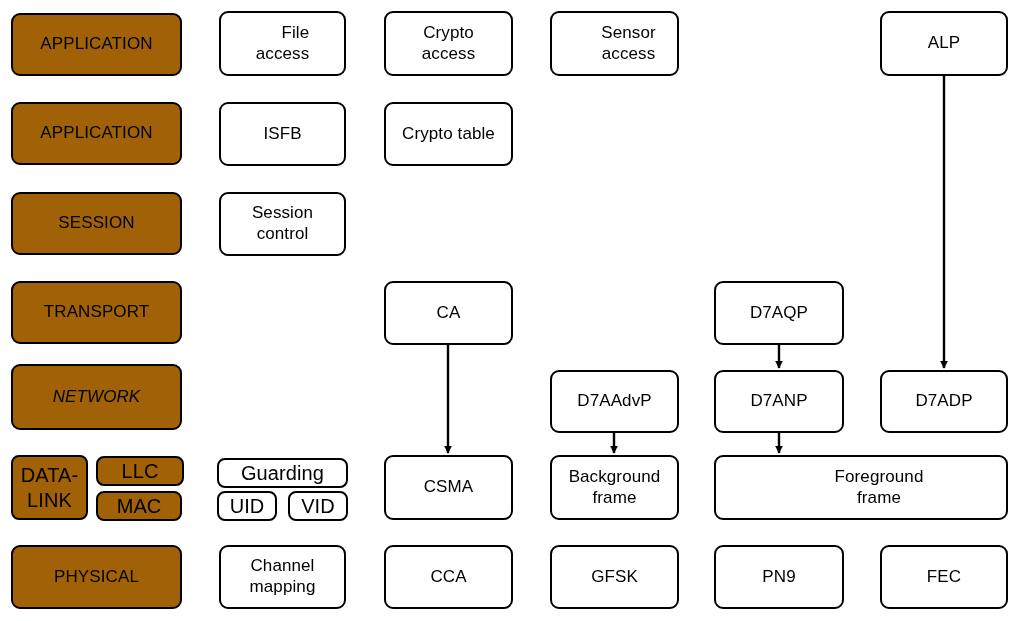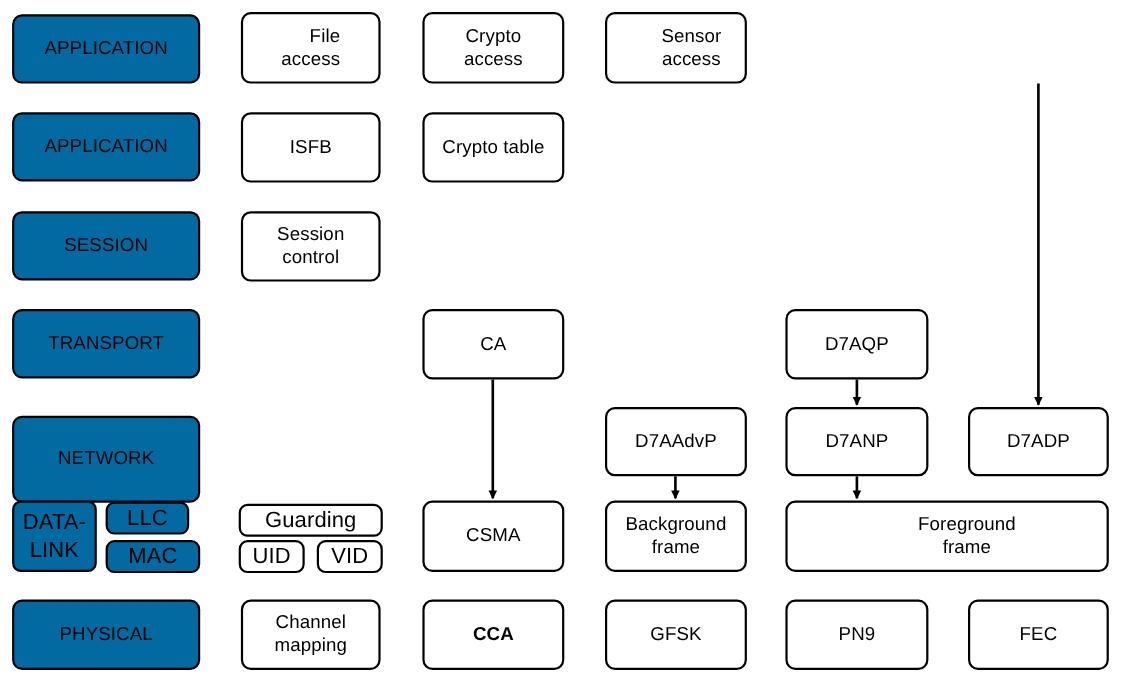--- a/index.html
+++ b/index.html
@@ -22,21 +22,21 @@
     border-radius:10px;
     background:#ffffff;
     color:#000000;
     font-size:17px;
     line-height:1.22;
     letter-spacing:.1px;
     white-space:pre-line;
     padding:0 4px;
   }
   .node.layer{
-    background:#0369a1;
+    background:#a16207;
     border-width:2.5px;
     border-radius:9px;
   }
   .node.small{
     font-size:20px;
     border-radius:8px;
     border-width:2.5px;
   }
   .node.tight{
     border-radius:9px;
@@ -67,48 +67,49 @@
         <line x1="779" y1="345" x2="779" y2="368" marker-end="url(#arrowhead)"></line>
         <line x1="614" y1="433" x2="614" y2="453" marker-end="url(#arrowhead)"></line>
         <line x1="779" y1="433" x2="779" y2="453" marker-end="url(#arrowhead)"></line>
       </g>
   </svg>
 
 <div class="node layer" style="left: 11px; top: 13px; width: 171px; height: 63px;">APPLICATION</div>
     <div class="node layer" style="left: 11px; top: 102px; width: 171px; height: 63px;">APPLICATION</div>
     <div class="node layer" style="left: 11px; top: 192px; width: 171px; height: 63px;">SESSION</div>
     <div class="node layer" style="left: 11px; top: 281px; width: 171px; height: 63px;">TRANSPORT</div>
-    <div class="node layer" style="left: 11px; top: 378px; width: 171px; height: 79px;">NETWORK</div>
+    <div class="node layer" style="left: 11px; top: 364px; width: 171px; height: 66px; font-style: italic;">NETWORK</div>
     <div class="node layer small" style="left: 11px; top: 455px; width: 77px; height: 65px;">DATA-
 LINK</div>
-    <div class="node layer small" style="left: 96px; top: 456px; width: 76px; height: 30px;">LLC</div>
+    <div class="node layer small" style="left: 96px; top: 456px; width: 88px; height: 30px;">LLC</div>
     <div class="node layer small" style="left: 96px; top: 491px; width: 86px; height: 30px;">MAC</div>
     <div class="node layer" style="left: 11px; top: 545px; width: 171px; height: 64px;">PHYSICAL</div>
     <div class="node tight" style="left: 219px; top: 11px; width: 127px; height: 65px; text-align: right;">File
 access</div>
     <div class="node tight" style="left: 384px; top: 11px; width: 129px; height: 65px;">Crypto
 access</div>
     <div class="node tight" style="left: 550px; top: 11px; width: 129px; height: 65px; padding-left: 32px;">Sensor
 access</div>
+    <div class="node tight" style="left: 880px; top: 11px; width: 128px; height: 65px;">ALP</div>
     <div class="node tight" style="left: 219px; top: 102px; width: 127px; height: 64px;">ISFB</div>
     <div class="node tight" style="left: 384px; top: 102px; width: 129px; height: 64px;">Crypto table</div>
     <div class="node tight" style="left: 219px; top: 192px; width: 127px; height: 64px;">Session
 control</div>
     <div class="node tight" style="left: 384px; top: 281px; width: 129px; height: 64px;">CA</div>
     <div class="node tight" style="left: 714px; top: 281px; width: 130px; height: 64px;">D7AQP</div>
     <div class="node tight" style="left: 550px; top: 370px; width: 129px; height: 63px;">D7AAdvP</div>
     <div class="node tight" style="left: 714px; top: 370px; width: 130px; height: 63px;">D7ANP</div>
     <div class="node tight" style="left: 880px; top: 370px; width: 128px; height: 63px;">D7ADP</div>
     <div class="node small" style="left: 217px; top: 458px; width: 131px; height: 30px;">Guarding</div>
     <div class="node small" style="left: 217px; top: 491px; width: 60px; height: 30px;">UID</div>
     <div class="node small" style="left: 288px; top: 491px; width: 60px; height: 30px;">VID</div>
     <div class="node tight" style="left: 384px; top: 455px; width: 129px; height: 65px;">CSMA</div>
     <div class="node tight" style="left: 550px; top: 455px; width: 129px; height: 65px;">Background
 frame</div>
     <div class="node tight" style="left: 714px; top: 455px; width: 294px; height: 65px; padding-left: 40px;">Foreground
 frame</div>
     <div class="node tight" style="left: 219px; top: 545px; width: 127px; height: 64px;">Channel
 mapping</div>
-    <div class="node tight" style="left: 384px; top: 545px; width: 129px; height: 64px; font-weight: bold;">CCA</div>
+    <div class="node tight" style="left: 384px; top: 545px; width: 129px; height: 64px;">CCA</div>
     <div class="node tight" style="left: 550px; top: 545px; width: 129px; height: 64px;">GFSK</div>
     <div class="node tight" style="left: 714px; top: 545px; width: 130px; height: 64px;">PN9</div>
     <div class="node tight" style="left: 880px; top: 545px; width: 128px; height: 64px;">FEC</div>
   </div>
 
 </body></html>

